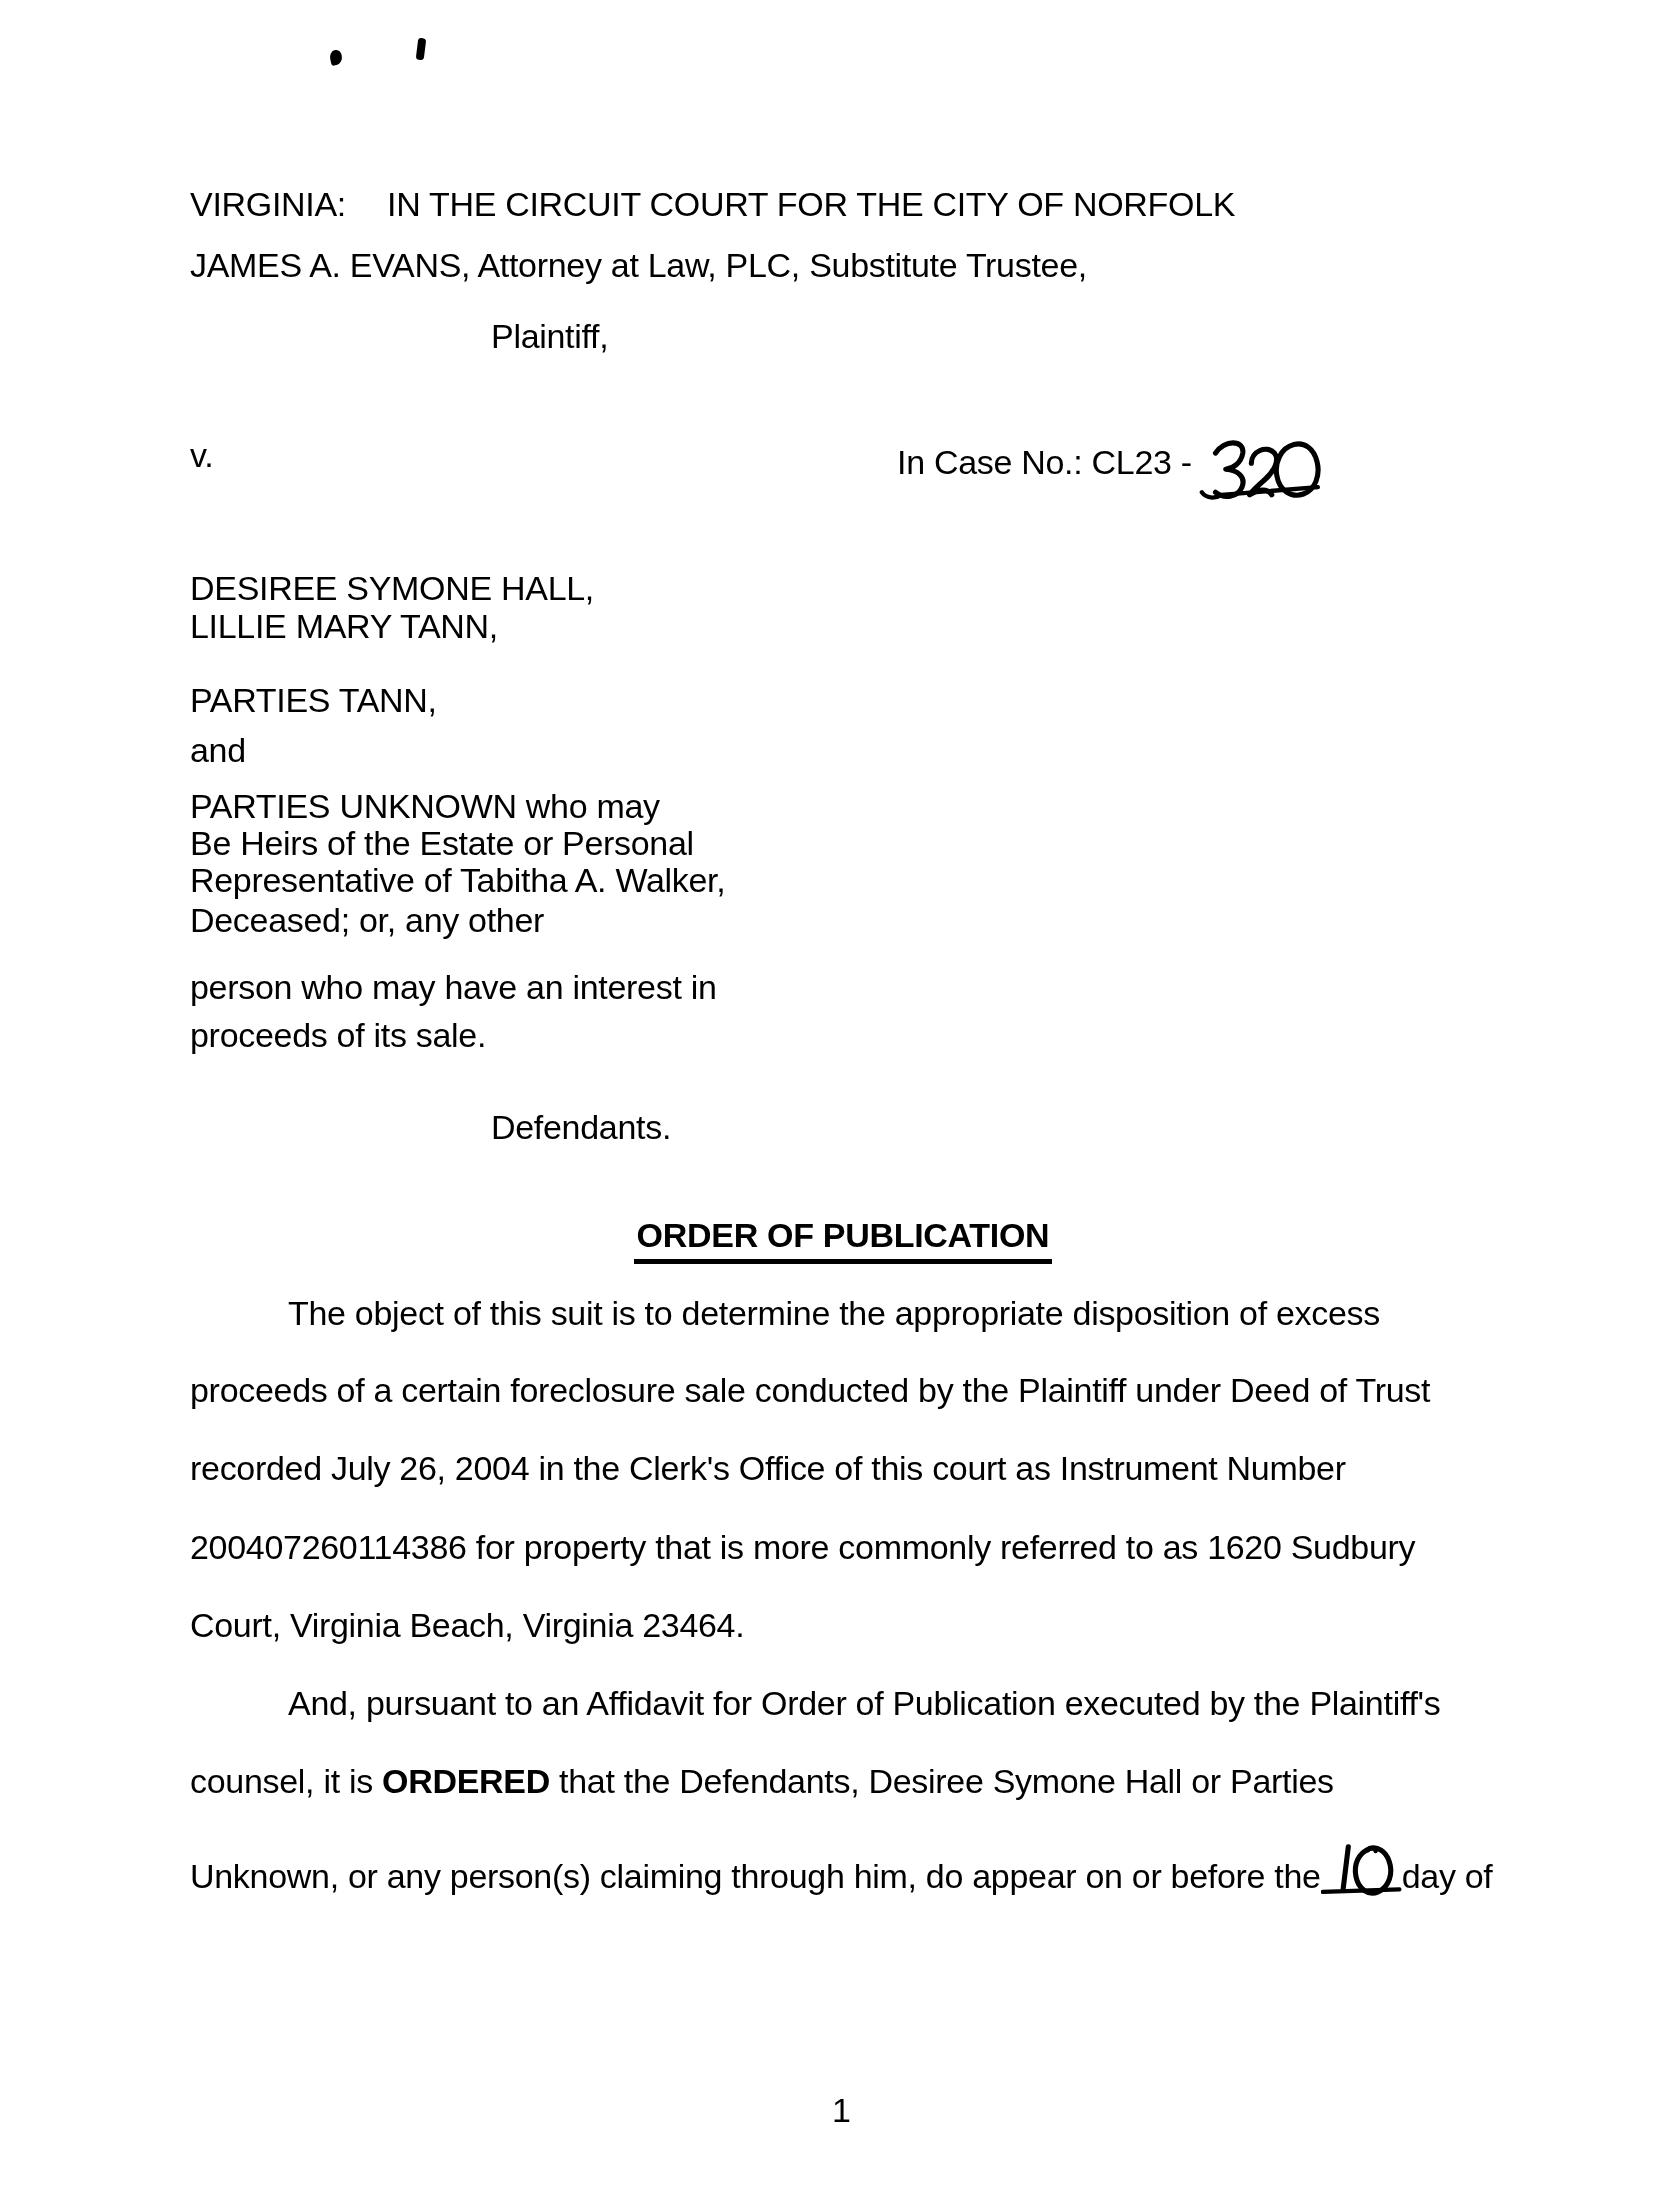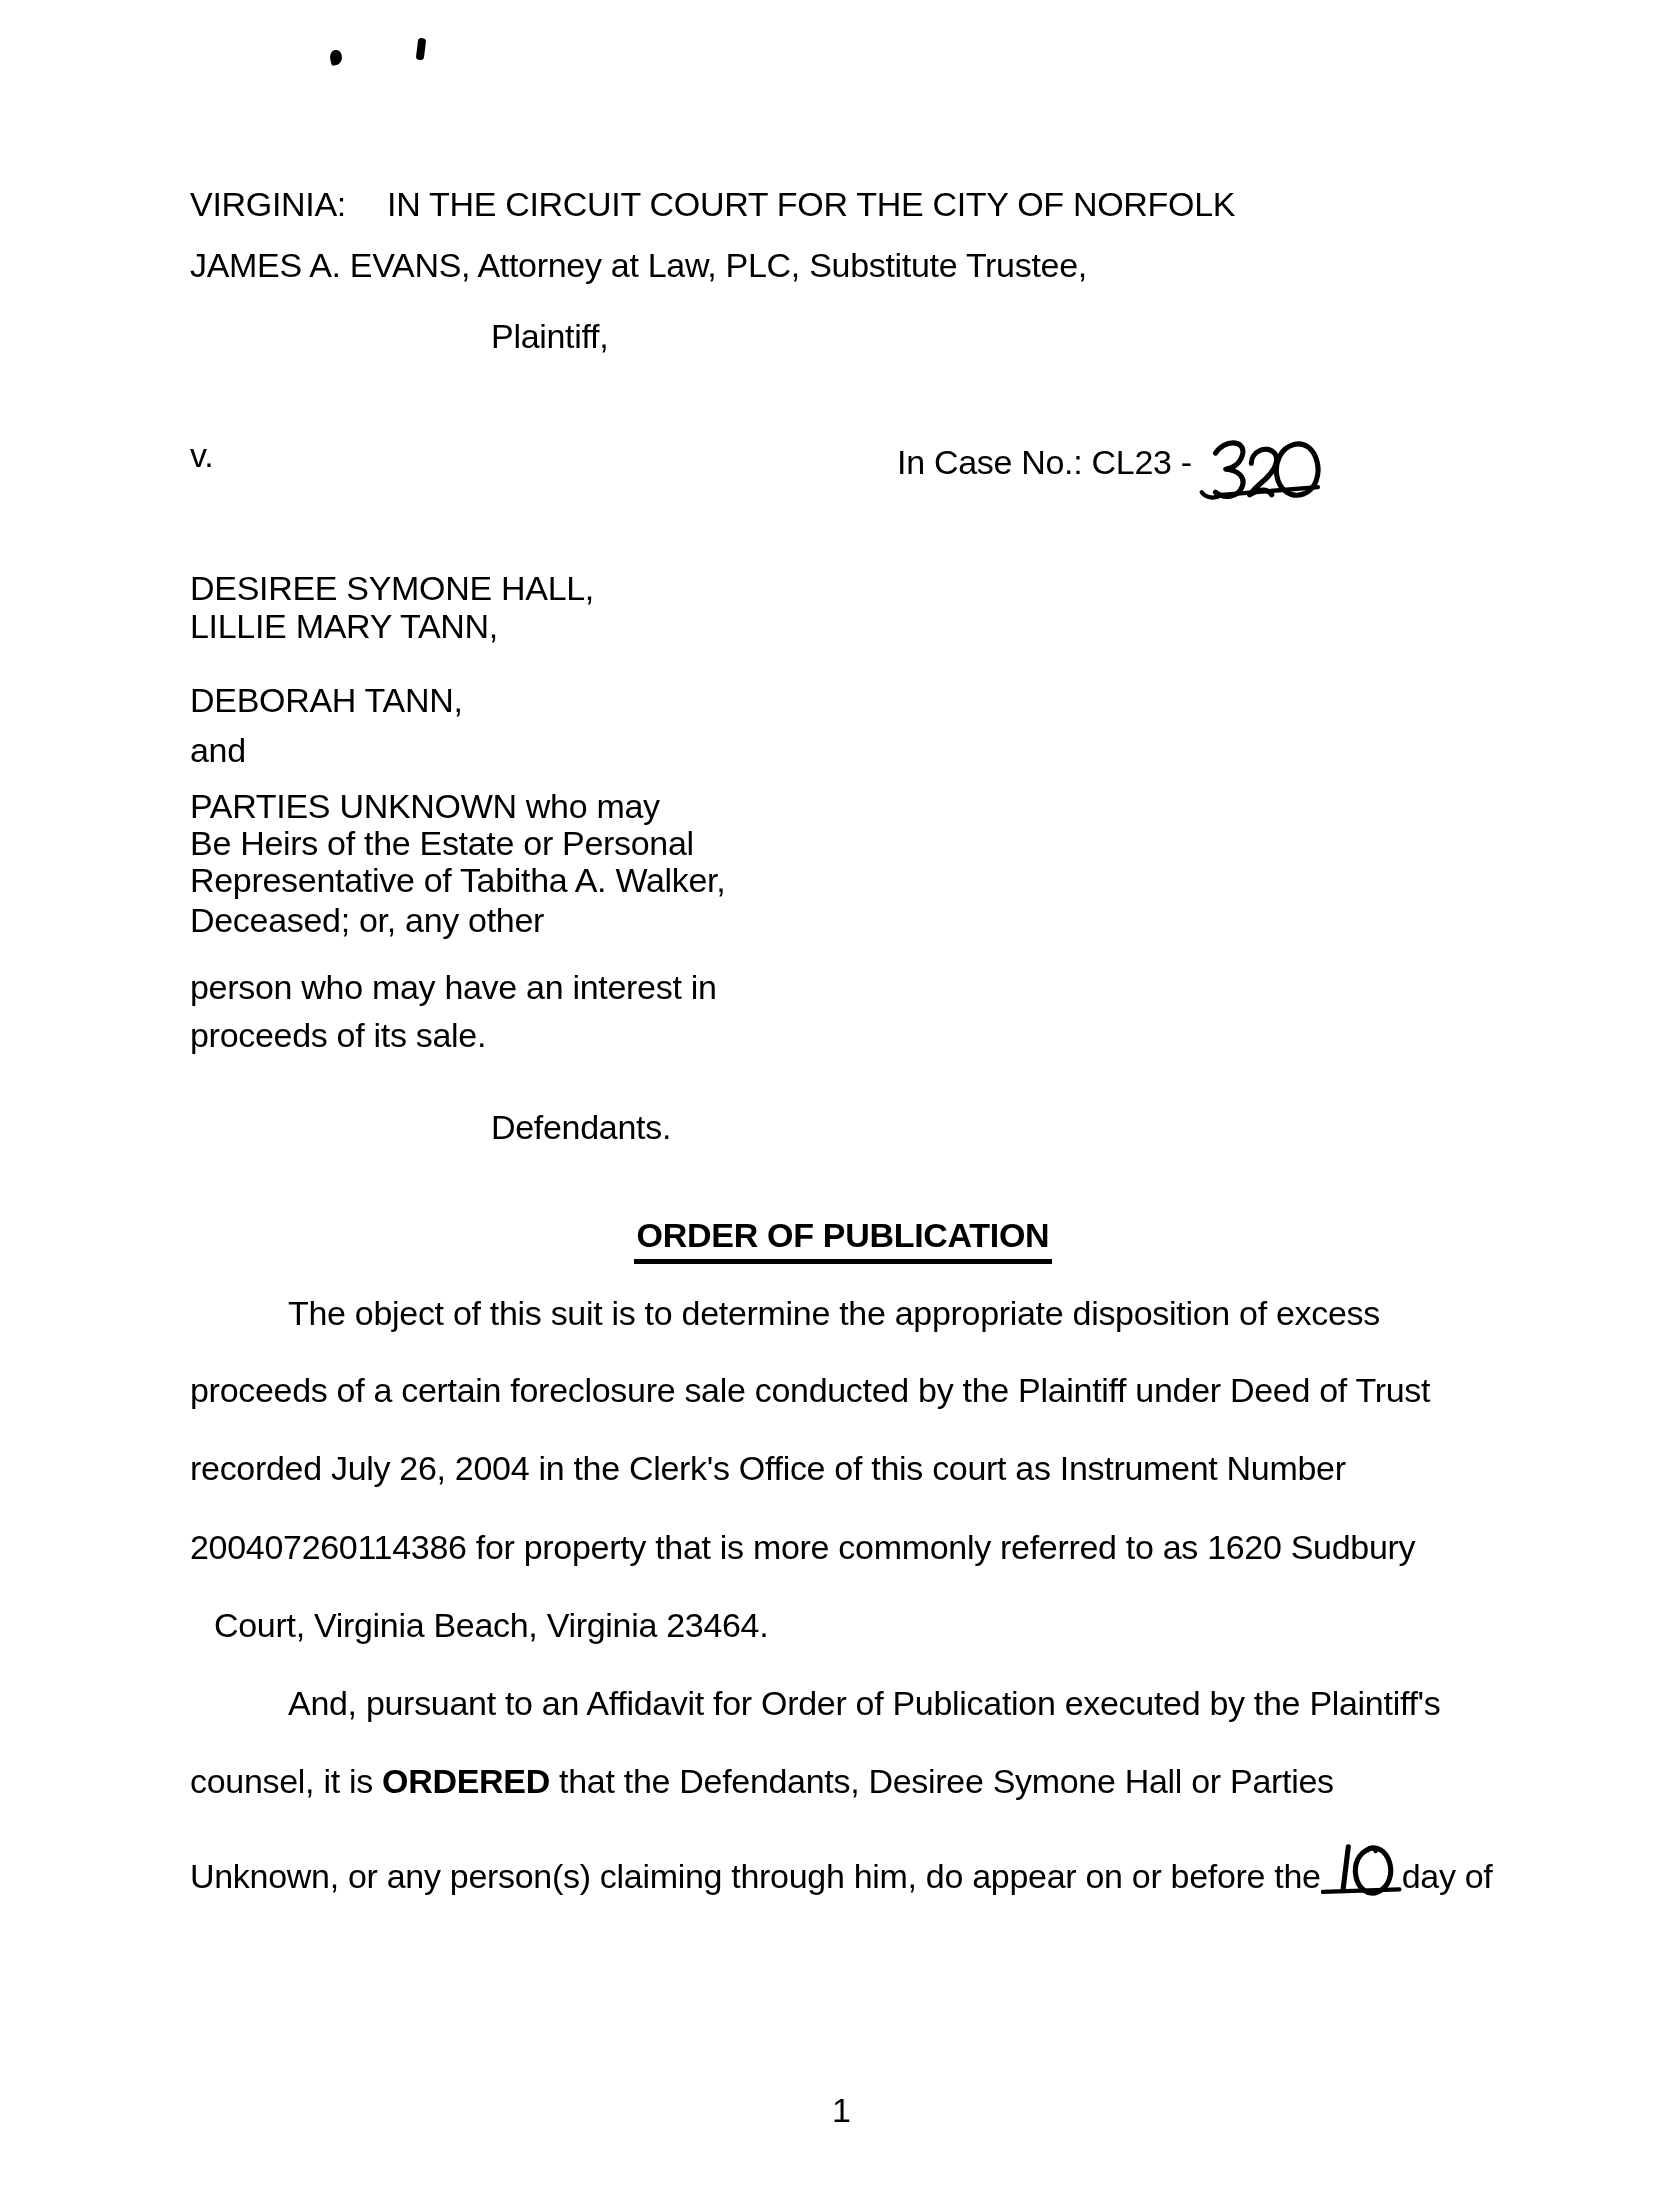--- a/index.html
+++ b/index.html
@@ -74,40 +74,40 @@
     <span>In Case No.: CL23 -</span><svg class="hand-svg" width="128" height="64" viewBox="0 0 150 75" style="vertical-align:-26px; margin-left:3.4px;" role="img" aria-label="320">
       <path class="hand-stroke" stroke-width="6" d="M24,20 C34,4 58,4 56,20 C54,32 44,38 36,39 C50,40 60,48 55,60 C50,72 34,74 24,66"></path>
       <path class="hand-stroke" stroke-width="6" d="M66,32 C66,18 84,10 93,20 C100,28 92,42 82,51 C74,58 68,63 64,69 C76,61 86,62 90,69"></path>
       <path class="hand-stroke" stroke-width="6" d="M116,10 C100,14 93,32 96,47 C99,64 113,73 127,68 C141,63 147,46 143,30 C139,14 128,7 116,10"></path>
       <path class="hand-stroke" stroke-width="5" d="M8,66 C13,73 23,74 31,69 L144,60"></path>
     </svg>
   </div>
 
   <div class="line" style="left:190px; top:569px;">DESIREE SYMONE HALL,</div>
   <div class="line" style="left:190px; top:607px;">LILLIE MARY TANN,</div>
-  <div class="line" style="left:190px; top:681px;">DEBORAH TANN,</div>
+  <div class="line" style="left:190px; top:681px;">PARTIES TANN,</div>
   <div class="line" style="left:190px; top:717px;margin-top:14px;">and</div>
   <div class="line" style="left:190px; top:824px;">Be Heirs of the Estate or Personal</div>
   <div class="line" style="left:190px; top:787px;">PARTIES UNKNOWN who may</div>
   <div class="line" style="left:190px; top:861px;">Representative of Tabitha A. Walker,</div>
   <div class="line" style="left:190px; top:901px;">Deceased; or, any other</div>
   <div class="line" style="left:190px; top:968px;">person who may have an interest in</div>
   <div class="line" style="left:190px; top:1016px;">proceeds of its sale.</div>
 
   <div class="line" style="left:491px; top:1108px;">Defendants.</div>
 
   <div class="line" style="left:634px; top:1216px;">
     <span class="title-underline">ORDER OF PUBLICATION</span>
   </div>
 
   <div class="line" style="left:288px; top:1294px;">The object of this suit is to determine the appropriate disposition of excess</div>
   <div class="line" style="left:190px; top:1371px;">proceeds of a certain foreclosure sale conducted by the Plaintiff under Deed of Trust</div>
   <div class="line" style="left:190px; top:1449px;">recorded July 26, 2004 in the Clerk's Office of this court as Instrument Number</div>
   <div class="line" style="left:190px; top:1528px;">200407260114386 for property that is more commonly referred to as 1620 Sudbury</div>
-  <div class="line" style="left:190px; top:1606px;margin-left:24px;">Court, Virginia Beach, Virginia 23464.</div>
+  <div class="line" style="left:190px; top:1606px;">Court, Virginia Beach, Virginia 23464.</div>
 
   <div class="line" style="left:288px; top:1684px;">And, pursuant to an Affidavit for Order of Publication executed by the Plaintiff's</div>
 
   <div class="line" style="left:190px; top:1762px;">
     <span>counsel, it is </span><span class="b">ORDERED</span><span> that the Defendants, Desiree Symone Hall or Parties</span>
   </div>
 
   <div class="line" style="left:190px; top:1840px;">
     <span>Unknown, or any person(s) claiming through him, do appear on or before the</span><svg class="hand-svg" width="81" height="63" viewBox="0 0 95 74" style="vertical-align:-15.4px;" role="img" aria-label="10">
       <path class="hand-stroke" stroke-width="5" d="M2,61 L92,58"></path>

